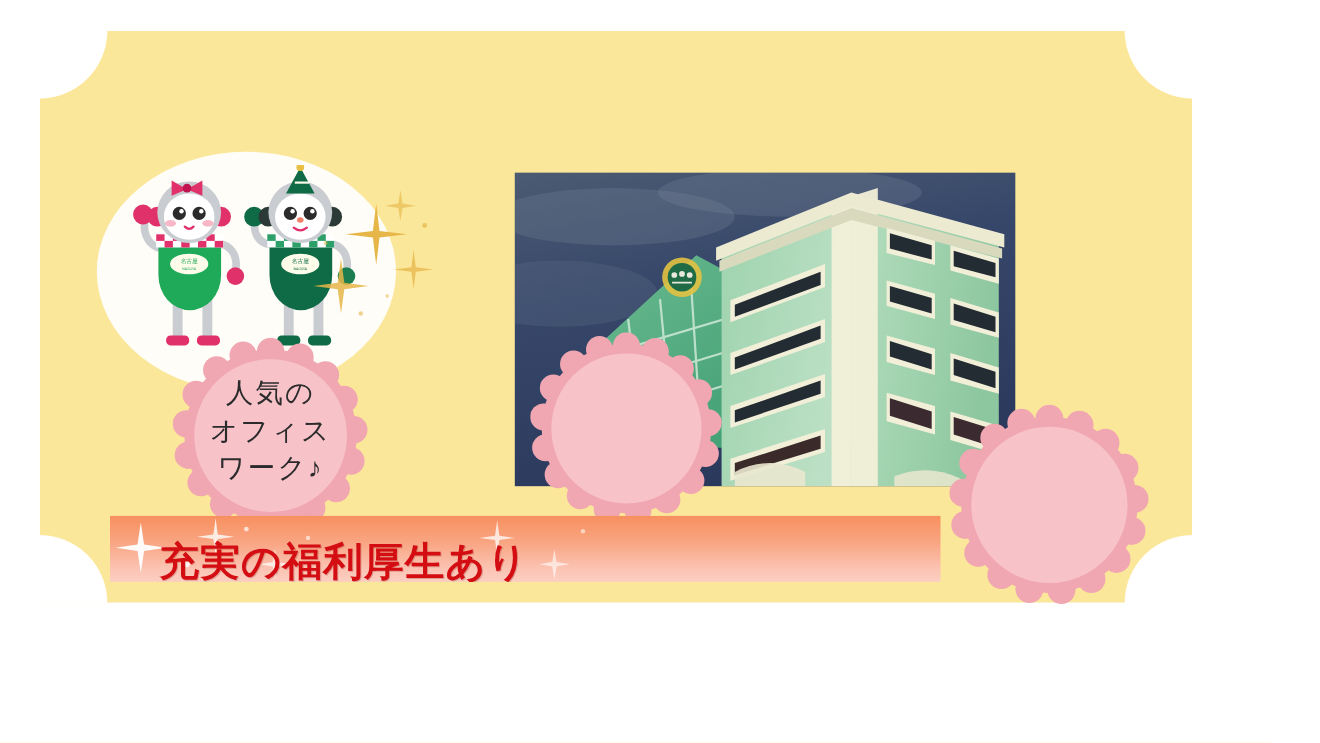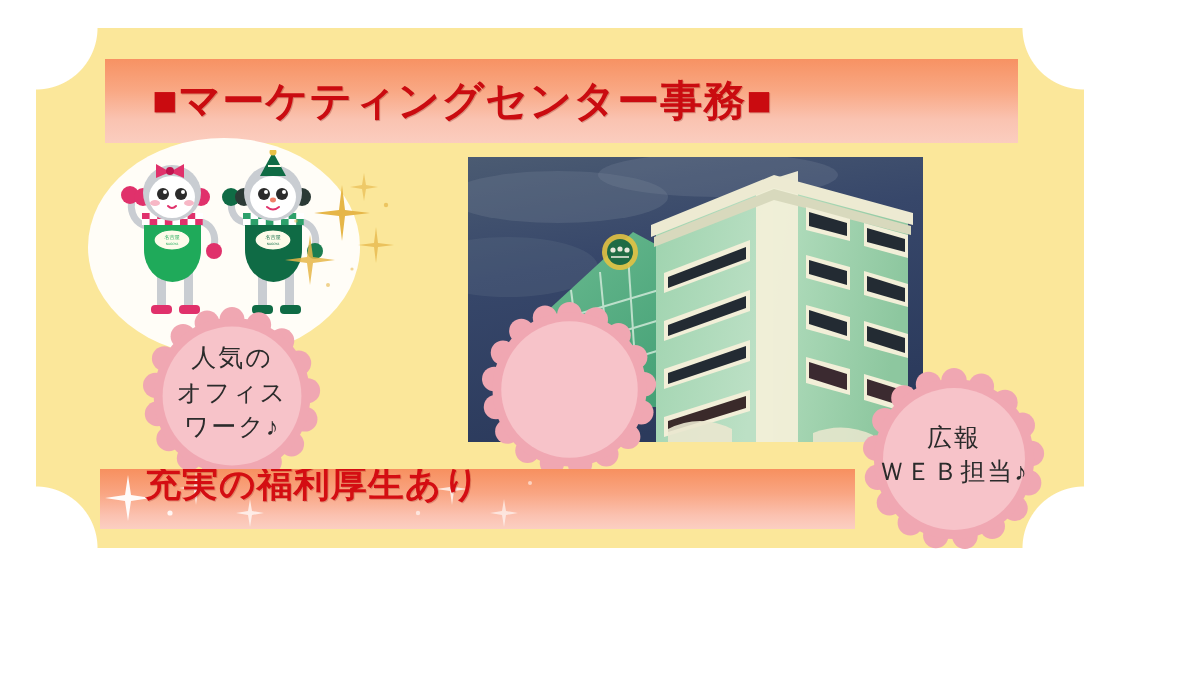--- a/index.html
+++ b/index.html
@@ -112,41 +112,40 @@
     position: relative;
     z-index: 3;
     text-align: center;
     color: #2b2b2b;
     font-weight: 500;
     line-height: 1.38;
     letter-spacing: 2px;
     white-space: pre-line;
   }
 
-  #badge-office { left: 143px; top: 307px; width: 178px; height: 170px; }
+  #badge-office { left: 157px; top: 307px; width: 178px; height: 170px; }
   #badge-office .badge-text { font-size: 25px; }
 
   #badge-tenure { left: 482px; top: 302px; width: 175px; height: 168px; }
   #badge-tenure .badge-text { font-size: 25px; }
 
   #badge-web { left: 863px; top: 368px; width: 182px; height: 172px; }
   #badge-web .badge-text { font-size: 25px; }
 
   
   .bottom-banner {
     position: absolute;
     left: 100px;
     top: 469px;
     width: 755px;
     height: 60px;
     background: linear-gradient(to bottom, #f7905f 0%, #f9a582 40%, #fbc2b1 78%, #fbcfc2 100%);
     display: flex;
-    align-items: flex-start;
+    align-items: flex-end;
     overflow: hidden;
-    font-family: Liberation Mono, monospace;
   }
   .bottom-title {
     margin-left: 45px;
     font-size: 36px;
     font-weight: bold;
     color: #d40d12;
     letter-spacing: 1px;
     white-space: nowrap;
     text-shadow: 1px 1px 0 rgba(130,0,0,0.22);
     line-height: 1;
@@ -155,23 +154,20 @@
   }
   .banner-stars { position: absolute; inset: 0; z-index: 1; pointer-events: none; }
 </style>
 </head>
 <body>
 
 <div id="stage">
 
   <div class="ticket-card"></div>
 
-  <div class="header-banner">
-    <div class="header-title">■マーケティングセンター事務■</div>
-  </div>
 
   <div class="mascot-oval"></div>
 
   <div class="mascot-wrap">
     <svg width="250" height="190" viewBox="0 0 250 190" xmlns="http://www.w3.org/2000/svg">
 
       <g>
 
         <rect x="47" y="118" width="9" height="42" fill="#c9cdd2"></rect>
         <rect x="74" y="118" width="9" height="42" fill="#c9cdd2"></rect>
@@ -477,22 +473,20 @@
           <circle cx="16" cy="120" r="14"></circle>
             <circle cx="14" cy="88" r="14"></circle>
             <circle cx="24" cy="58" r="14"></circle>
           <circle cx="45" cy="33" r="14"></circle>
             <circle cx="72" cy="18" r="14"></circle>
         </g>
         <circle cx="100" cy="100" r="88" fill="#f0a7b2"></circle>
         <circle cx="100" cy="100" r="78" fill="#f7c3c9"></circle>
       </g>
     </svg>
-    <div class="badge-text">広報
-ＷＥＢ担当♪</div>
   </div>
 
   <div class="bottom-banner">
     <svg class="banner-stars" viewBox="0 0 755 60" xmlns="http://www.w3.org/2000/svg">
       <g fill="#ffffff">
         <path d="M28 6 L31 26 L51 29 L31 32 L28 52 L25 32 L5 29 L25 26 Z" opacity="0.95"></path>
         <path d="M96 2 L98 17 L113 19 L98 21 L96 36 L94 21 L79 19 L94 17 Z" opacity="0.8"></path>
         <path d="M150 30 L152 42 L164 44 L152 46 L150 58 L148 46 L136 44 L148 42 Z" opacity="0.7"></path>
         <path d="M352 4 L354 18 L368 20 L354 22 L352 36 L350 22 L336 20 L350 18 Z" opacity="0.75"></path>
         <path d="M404 30 L406 42 L418 44 L406 46 L404 58 L402 46 L390 44 L402 42 Z" opacity="0.6"></path>

